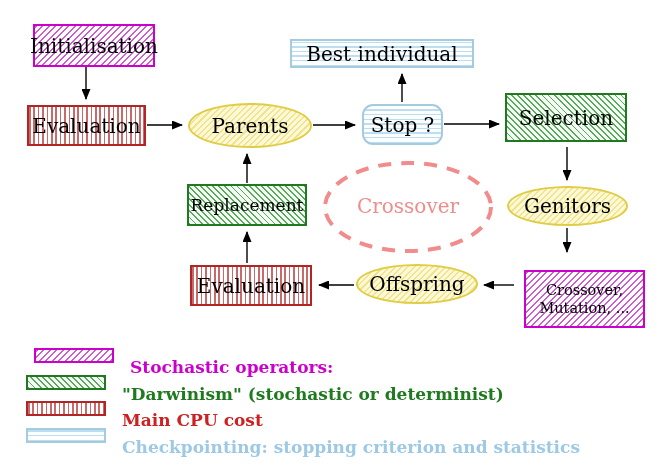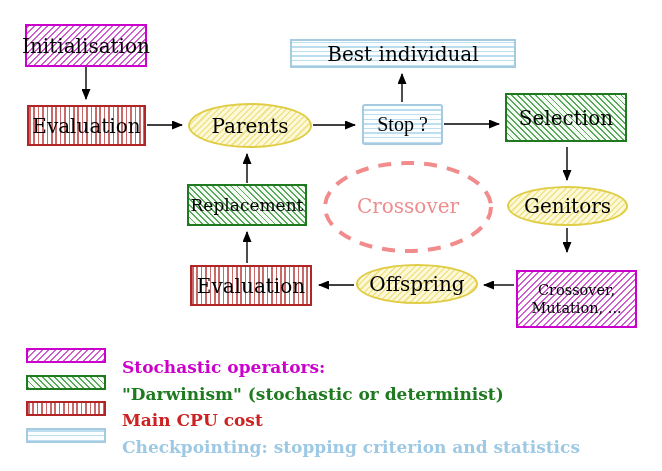--- a/index.html
+++ b/index.html
@@ -8,20 +8,21 @@
     font-family:"DejaVu Serif","Liberation Serif",serif;
   }
   .node{
     position:absolute;display:flex;align-items:center;justify-content:center;
     color:#000;white-space:nowrap;box-sizing:border-box;text-align:center;
   }
   
   .hatch-magenta{
     border:2px solid #cc00cc;
     background:repeating-linear-gradient(135deg,#cf5ccf 0 1.6px,rgba(0,0,0,0) 1.6px 4.6px),#fff;
+    margin-left:8px;
   }
   .hatch-green{
     border:2px solid #1f7a1f;
     background:repeating-linear-gradient(45deg,#5aa95a 0 1.3px,rgba(0,0,0,0) 1.3px 4.3px),#f4faf4;
   }
   .stripe-red{
     border:2px solid #b32424;
     background:repeating-linear-gradient(90deg,#c96a6a 0 1.6px,rgba(0,0,0,0) 1.6px 4.4px),#fff;
   }
   .stripe-cyan{
@@ -74,25 +75,25 @@
       <line x1="354" y1="285" x2="319" y2="285" marker-end="url(#ah)"></line>
       <line x1="247" y1="263" x2="247" y2="232" marker-end="url(#ah)"></line>
       <line x1="247" y1="183" x2="247" y2="154" marker-end="url(#ah)"></line>
     </g>
   </svg>
 
   <div class="node hatch-magenta f20" style="left:25px;top:24px;width:122px;height:43px;">Initialisation</div>
 
   <div class="node stripe-red f20" style="left:27px;top:105px;width:119px;height:41px;">Evaluation</div>
 
-  <div class="node stripe-cyan f20" style="left:290px;top:39px;width:226px;height:29px;">Best individual</div>
+  <div class="node stripe-cyan f20" style="left:290px;top:39px;width:184px;height:29px;">Best individual</div>
 
   <div class="node ellipse-yellow f20" style="left:188px;top:103px;width:124px;height:45px;">Parents</div>
 
-  <div class="node stripe-cyan f20" style="left:362px;top:104px;width:81px;height:41px;border-radius:3px;font-family:Liberation Serif, serif;">Stop ?</div>
+  <div class="node stripe-cyan f20" style="left:362px;top:104px;width:81px;height:41px;border-radius:11px;">Stop ?</div>
 
   <div class="node hatch-green f20" style="left:505px;top:93px;width:122px;height:49px;">Selection</div>
 
   <div class="node hatch-green f17" style="left:187px;top:184px;width:120px;height:42px;">Replacement</div>
 
   <div id="generation-label">Crossover</div>
 
   <div class="node ellipse-yellow f20" style="left:507px;top:186px;width:121px;height:40px;">Genitors</div>
 
   <div class="node hatch-magenta f14" style="left:516px;top:270px;width:121px;height:58px;flex-direction:column;">

